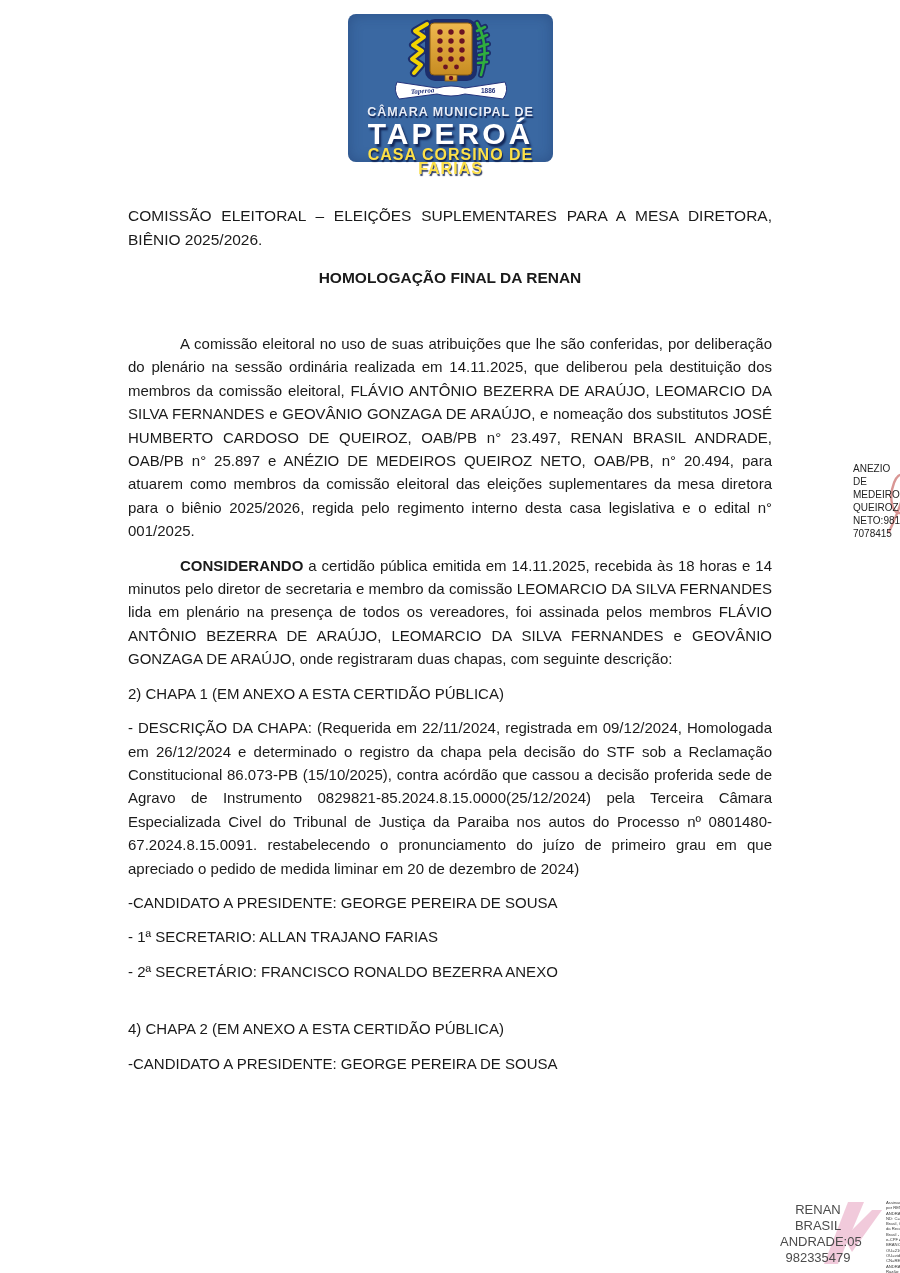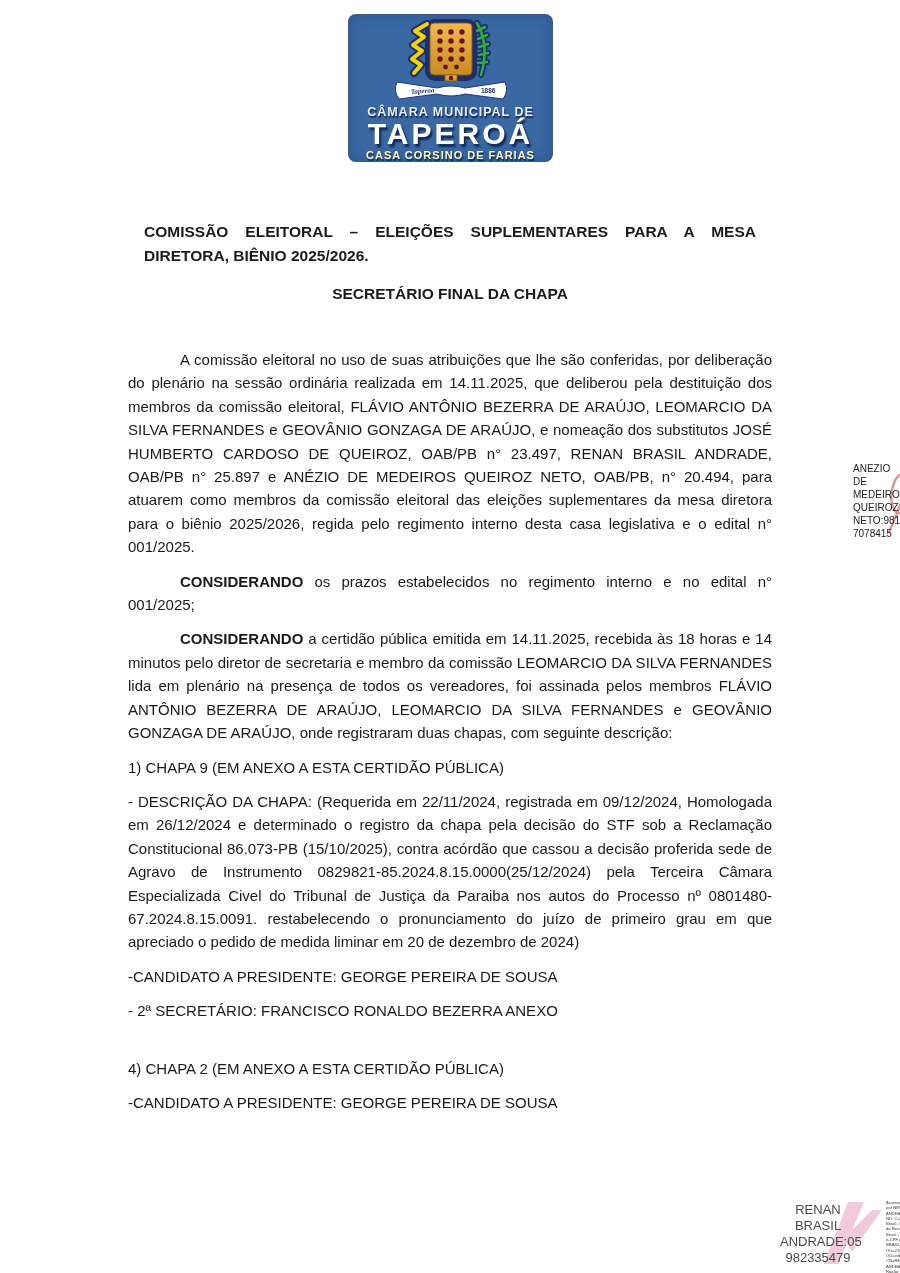--- a/index.html
+++ b/index.html
@@ -11,25 +11,25 @@
   .logo{
     position:absolute;left:348px;top:14px;width:205px;height:148px;
     background:#3a68a2;border-radius:8px;text-align:center;color:#fff;
     box-shadow:inset 0 0 14px rgba(20,40,90,.35);
   }
   .logo svg.emblem{display:block;margin:5px auto 0 auto;}
   .logo-line1{font-size:12.5px;font-weight:bold;letter-spacing:1px;line-height:14px;
     color:#e8edf6;text-shadow:1px 2px 1px rgba(12,28,75,.85);}
   .logo-name{font-size:30px;font-weight:bold;letter-spacing:3px;line-height:29px;
     color:#ffffff;text-shadow:2px 3px 2px rgba(12,28,75,.85);}
-  .logo-line3{font-size:11px;font-weight:bold;letter-spacing:1px;line-height:14px;
-    color:#fef9c3;text-shadow:1px 2px 1px rgba(12,28,75,.85);}
+  .logo-line3{font-size:16px;font-weight:bold;letter-spacing:1px;line-height:14px;
+    color:#fde047;text-shadow:1px 2px 1px rgba(12,28,75,.85);}
   
   .content{position:absolute;left:128px;top:204px;width:644px;}
-  .doc-title{margin:16px;font-size:15.5px;font-weight:bold;line-height:24px;text-align:justify;}
+  .doc-title{margin:0;font-size:15.5px;font-weight:normal;line-height:24px;text-align:justify;}
   .doc-subtitle{margin:17px 0 0 0;font-size:15.5px;font-weight:bold;text-align:center;}
   .paras{margin-top:45px;font-size:15px;line-height:23.4px;text-align:justify;}
   .paras p{margin:0 0 11px 0;}
   .paras p.indent{text-indent:52px;}
   .paras p.gap-top{margin-top:34px;}
   
   .stamp{position:absolute;display:flex;align-items:flex-start;}
   .stamp .scribble{position:absolute;z-index:0;pointer-events:none;}
   .stamp-name{position:relative;z-index:1;white-space:pre-line;}
   .stamp-detail{position:relative;z-index:1;overflow:hidden;color:#3a3a3a;}
@@ -94,28 +94,28 @@
         <text x="92" y="74" font-size="6.5" font-weight="bold" fill="#25357d" font-family="Liberation Sans, sans-serif">1886</text>
       </g>
     </svg>
     <div class="logo-line1">CÂMARA MUNICIPAL DE</div>
     <div class="logo-name">TAPEROÁ</div>
     <div class="logo-line3">CASA CORSINO DE FARIAS</div>
   </div>
 
   <div class="content">
     <p class="doc-title">COMISSÃO ELEITORAL – ELEIÇÕES SUPLEMENTARES PARA A MESA DIRETORA, BIÊNIO 2025/2026.</p>
-    <p class="doc-subtitle">SECRETÁRIO FINAL DA CHAPA</p>
+    <p class="doc-subtitle">HOMOLOGAÇÃO FINAL DA RENAN</p>
     <div class="paras" id="paragraphs">
         <p class="indent">A comissão eleitoral no uso de suas atribuições que lhe são conferidas, por deliberação do plenário na sessão ordinária realizada em 14.11.2025, que deliberou pela destituição dos membros da comissão eleitoral, FLÁVIO ANTÔNIO BEZERRA DE ARAÚJO, LEOMARCIO DA SILVA FERNANDES e GEOVÂNIO GONZAGA DE ARAÚJO, e nomeação dos substitutos JOSÉ HUMBERTO CARDOSO DE QUEIROZ, OAB/PB n° 23.497, RENAN BRASIL ANDRADE, OAB/PB n° 25.897 e ANÉZIO DE MEDEIROS QUEIROZ NETO, OAB/PB, n° 20.494, para atuarem como membros da comissão eleitoral das eleições suplementares da mesa diretora para o biênio 2025/2026, regida pelo regimento interno desta casa legislativa e o edital n° 001/2025.</p>
-        <p class="indent"><b>CONSIDERANDO</b> os prazos estabelecidos no regimento interno e no edital n° 001/2025;</p>
         <p class="indent"><b>CONSIDERANDO</b> a certidão pública emitida em 14.11.2025, recebida às 18 horas e 14 minutos pelo diretor de secretaria e membro da comissão LEOMARCIO DA SILVA FERNANDES lida em plenário na presença de todos os vereadores, foi assinada pelos membros FLÁVIO ANTÔNIO BEZERRA DE ARAÚJO, LEOMARCIO DA SILVA FERNANDES e GEOVÂNIO GONZAGA DE ARAÚJO, onde registraram duas chapas, com seguinte descrição:</p>
-        <p>1) CHAPA 9 (EM ANEXO A ESTA CERTIDÃO PÚBLICA)</p>
+        <p>2) CHAPA 1 (EM ANEXO A ESTA CERTIDÃO PÚBLICA)</p>
         <p>- DESCRIÇÃO DA CHAPA: (Requerida em 22/11/2024, registrada em 09/12/2024, Homologada em 26/12/2024 e determinado o registro da chapa pela decisão do STF sob a Reclamação Constitucional 86.073-PB (15/10/2025), contra acórdão que cassou a decisão proferida sede de Agravo de Instrumento 0829821-85.2024.8.15.0000(25/12/2024) pela Terceira Câmara Especializada Civel do Tribunal de Justiça da Paraiba nos autos do Processo nº 0801480-67.2024.8.15.0091. restabelecendo o pronunciamento do juízo de primeiro grau em que apreciado o pedido de medida liminar em 20 de dezembro de 2024)</p>
         <p>-CANDIDATO A PRESIDENTE: GEORGE PEREIRA DE SOUSA</p>
+        <p>- 1ª SECRETARIO: ALLAN TRAJANO FARIAS</p>
         <p>- 2ª SECRETÁRIO: FRANCISCO RONALDO BEZERRA ANEXO</p>
         <p class="gap-top">4) CHAPA 2 (EM ANEXO A ESTA CERTIDÃO PÚBLICA)</p>
         <p>-CANDIDATO A PRESIDENTE: GEORGE PEREIRA DE SOUSA</p>
       </div>
   </div>
 
   <div class="stamp stamp-anezio">
     <svg class="scribble" style="left:6px;top:4px;" width="72" height="72" viewBox="0 0 72 72">
       <path d="M30,66 C40,44 50,20 44,10 C38,4 30,24 33,38 C36,52 48,48 52,38" fill="none" stroke="#c0504d" stroke-width="2.4" stroke-linecap="round" opacity="0.6"></path>
     </svg>

